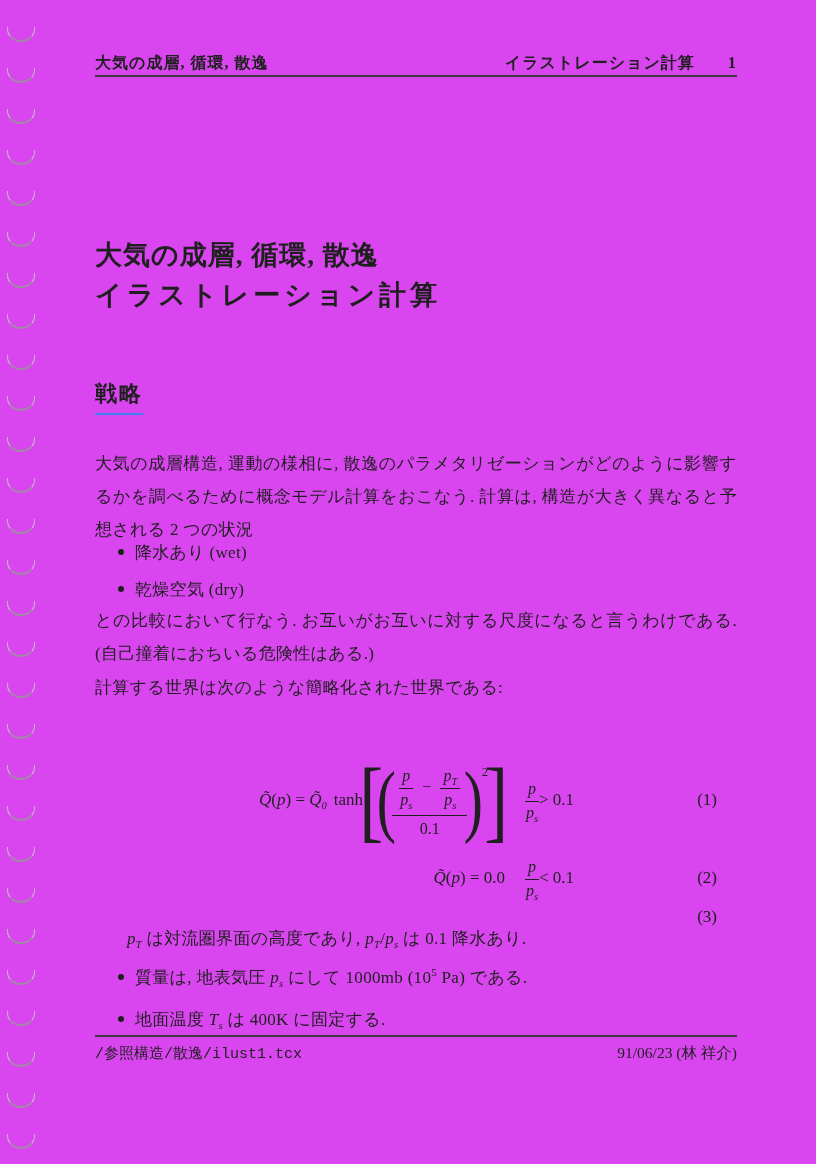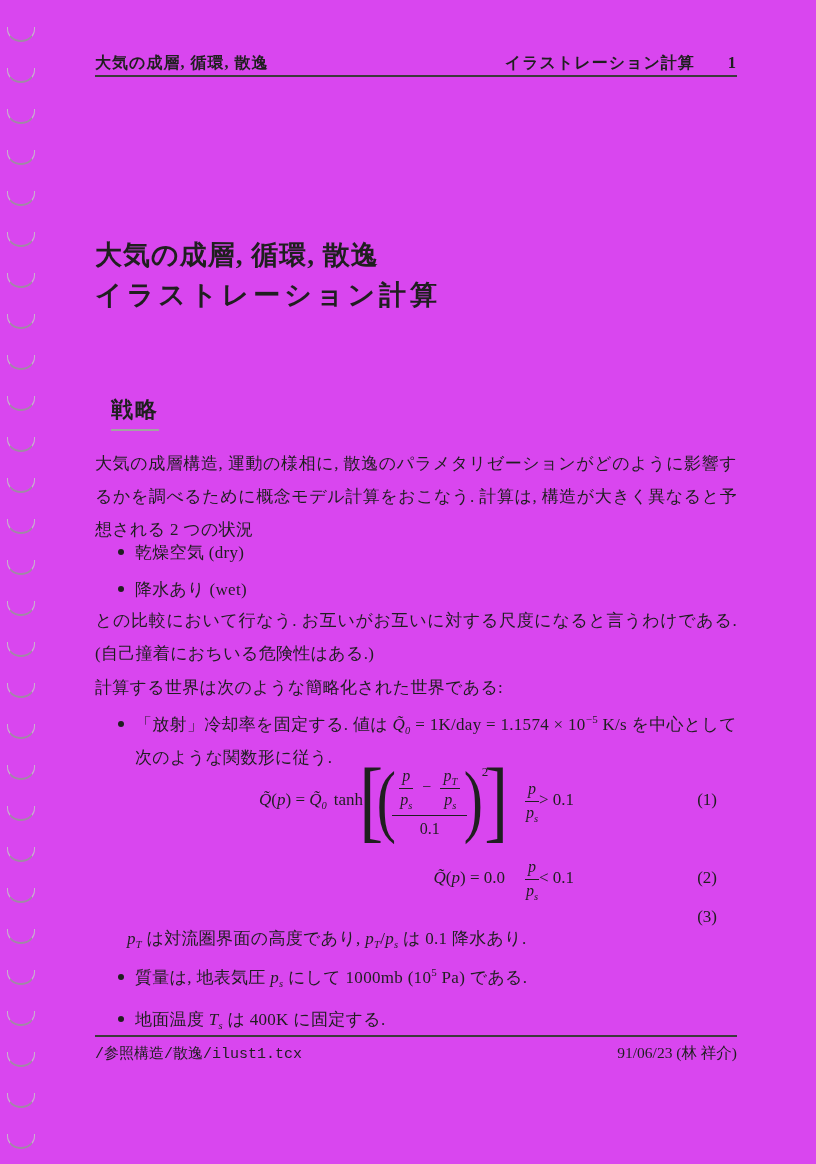--- a/index.html
+++ b/index.html
@@ -31,23 +31,23 @@
     position:absolute; left:95px; right:79px; top:1043px;
     display:flex; justify-content:space-between; align-items:baseline;
   }
   .ft-path { font-family:"Liberation Mono","DejaVu Sans Mono",monospace; font-size:15px; }
   .ft-credit { font-size:15.5px; }
   
   .doc-title { position:absolute; left:95px; top:235px; margin:0; font-size:27px; font-weight:bold; line-height:40px; }
   .doc-title .t1 { display:block; letter-spacing:1px; }
   .doc-title .t2 { display:block; letter-spacing:4px; }
   .sec {
-    position:absolute; left:95px; top:379px; margin:16px;
+    position:absolute; left:95px; top:379px; margin:0;
     font-size:22px; font-weight:bold; letter-spacing:2px;
-    border-bottom:2px solid #a3a3a3; padding-bottom:4px;
+    border-bottom:2px solid #3b82f6; padding-bottom:4px;
   }
   
   .para, .blist { position:absolute; left:95px; width:642px; margin:0; font-size:17px; line-height:33px; letter-spacing:.3px; text-align:justify; }
   .p1 { top:447px; }
   .p2 { top:604px; }
   .p3 { top:671px; }
   .p4 { top:922px; left:127px; width:610px; text-align:left; }
   ul.blist { list-style:none; padding:0; }
   .l1 { top:536px; }
   .l1 li { position:relative; padding-left:40px; margin-bottom:4px; }
@@ -132,31 +132,28 @@
   <h1 class="doc-title">
     <span class="t1">大気の成層, 循環, 散逸</span>
     <span class="t2">イラストレーション計算</span>
   </h1>
 
   <h2 class="sec">戦略</h2>
 
   <p class="para p1">大気の成層構造, 運動の様相に, 散逸のパラメタリゼーションがどのように影響するかを調べるために概念モデル計算をおこなう. 計算は, 構造が大きく異なると予想される 2 つの状況</p>
 
   <ul class="blist l1">
+    <li>降水あり (wet)</li>
     <li>乾燥空気 (dry)</li>
-    <li>降水あり (wet)</li>
   </ul>
 
   <p class="para p2">との比較において行なう. お互いがお互いに対する尺度になると言うわけである. (自己撞着におちいる危険性はある.)</p>
 
   <p class="para p3">計算する世界は次のような簡略化された世界である:</p>
 
-  <div class="blist bi b3">
-    <span>「放射」冷却率を固定する. 値は </span><span class="it">Q̃</span><sub class="sb">0</sub><span> = 1K/day = 1.1574 × 10</span><sup>−5</sup><span> K/s </span><span>を中心として次のような関数形に従う.</span>
-  </div>
 
   <div class="eqs">
 
     <div class="eq-row r1">
       <div class="eq-left">
         <span class="eq-text"><span class="it">Q̃</span><span>(</span><span class="it">p</span><span>) = </span><span class="it">Q̃</span><sub class="sb">0</sub><span class="tanh">tanh</span></span>
         <span class="delim brack">[</span>
         <span class="delim paren">(</span>
         <span class="fr frbig">
           <span class="n">

